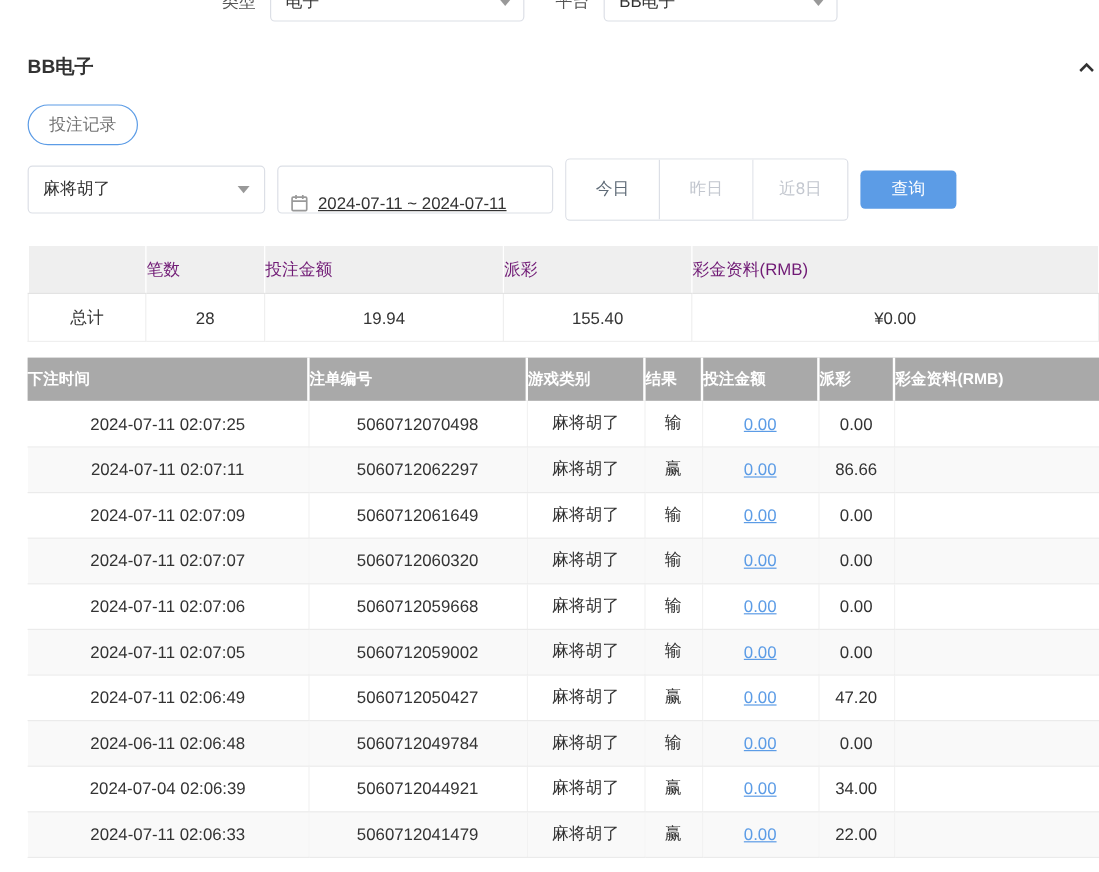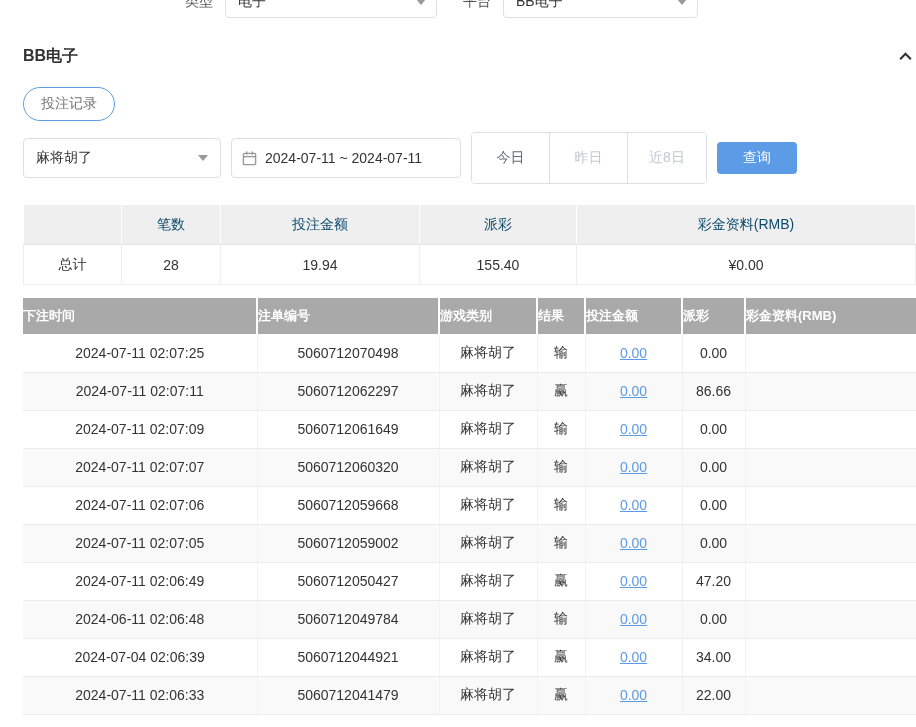--- a/index.html
+++ b/index.html
@@ -52,22 +52,22 @@
 
   
   .filter-row { margin-top: 11px; display: flex; gap: 10px; align-items: center; }
   .game-select {
     width: 198px; height: 40px; border: 1px solid #dcdfe6; border-radius: 4px;
     display: flex; align-items: center; justify-content: space-between;
     padding: 0 12px; cursor: pointer; background: #fff;
   }
   .date-picker {
     width: 230px; height: 40px; border: 1px solid #dcdfe6; border-radius: 4px;
-    display: flex; align-items: center; padding: 0 10px; gap: 8px;
-    cursor: pointer; background: #fff;
+    display: flex; align-items: flex-end; padding: 0 10px; gap: 8px;
+    cursor: pointer; background: #fff; text-decoration: underline;
   }
   .btn-group {
     display: flex; border: 1px solid #dcdfe6; border-radius: 4px;
     overflow: hidden; height: 52px;
   }
   .range-btn {
     width: 78px; height: 100%; background: #fff; border: none;
     border-right: 1px solid #dcdfe6; color: #c3c7cf; font-size: 14px;
     cursor: pointer; font-family: inherit;
   }
@@ -77,22 +77,22 @@
     width: 80px; height: 32px; background: #5c9ce6; color: #fff;
     border: none; border-radius: 4px; font-size: 14px; cursor: pointer;
     font-family: inherit;
   }
 
   
   .summary-table {
     margin-top: 20px; width: 893px; border-collapse: collapse; table-layout: fixed;
   }
   .summary-table th {
-    background: #efefef; height: 40px; font-weight: normal; color: #0c4a6e;
-    border: 1px solid #fff; border-bottom: 1px solid #e3e3e3; text-align: center;
+    background: #efefef; height: 40px; font-weight: normal; color: #701a75;
+    border: 1px solid #fff; border-bottom: 1px solid #e3e3e3; text-align: left;
     font-size: 14px;
   }
   .summary-table td {
     background: #fff; height: 40px; text-align: center;
     border: 1px solid #efefef; font-size: 14px;
   }
 
   
   .main-table {
     margin-top: 13px; width: 893px; border-collapse: collapse; table-layout: fixed;

